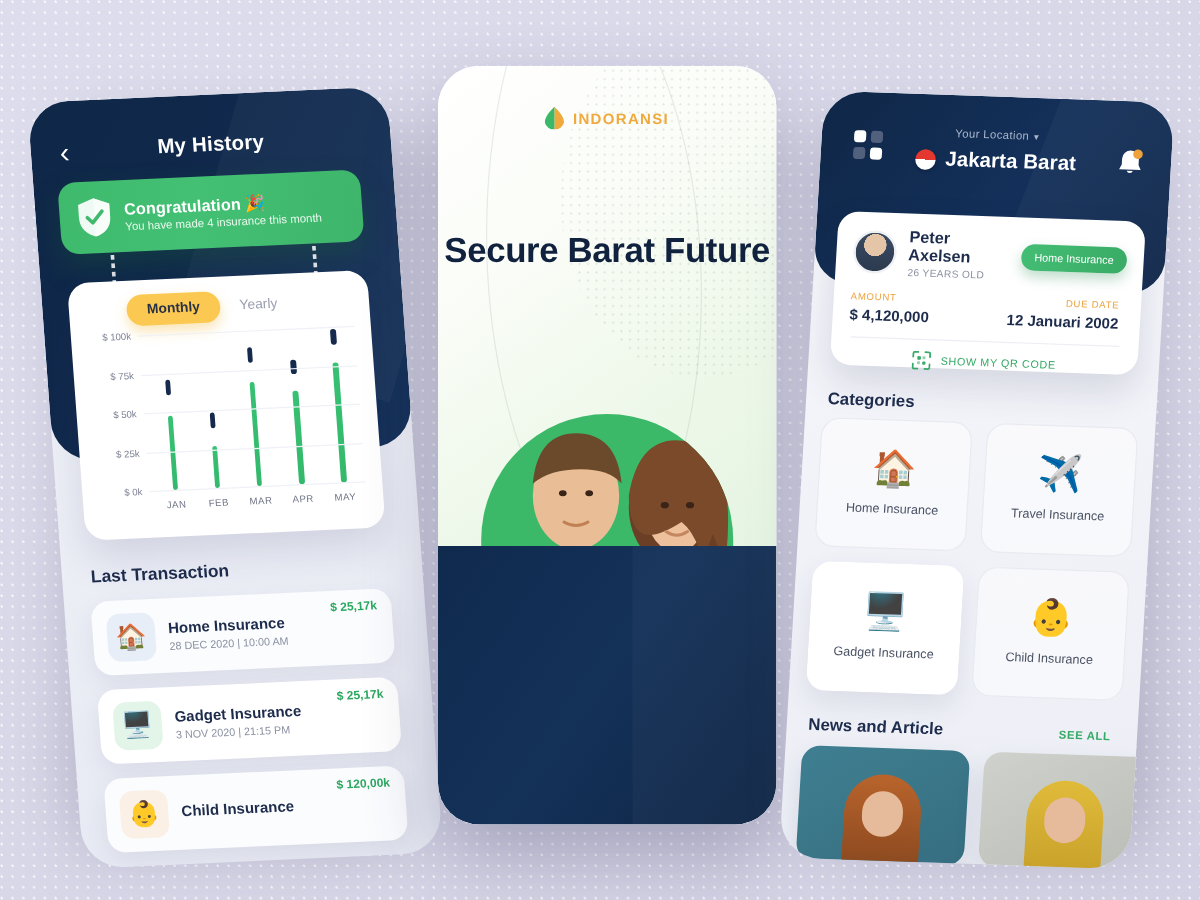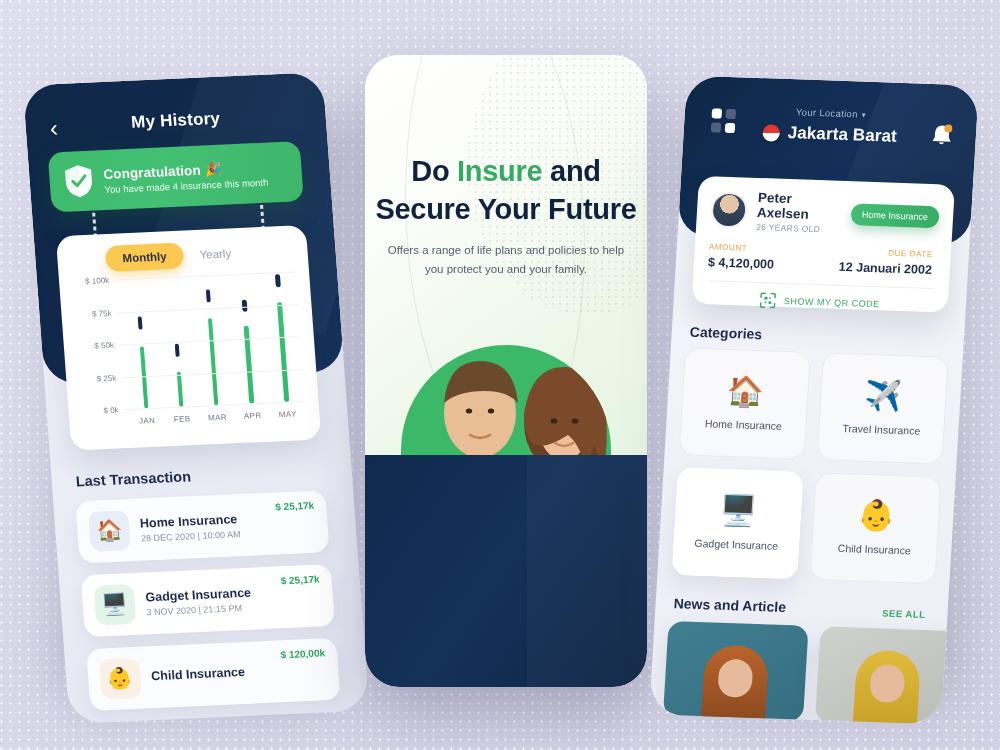--- a/index.html
+++ b/index.html
@@ -450,26 +450,31 @@
 
     </div>
   </div>
 
   <div class="phone" id="phone-center">
     <div class="cp-top">
       <div class="cp-arc" id="arc1"></div>
       <div class="cp-arc" id="arc2"></div>
     </div>
 
-
-    <div class="hl" id="hl1">
-      <span>Do </span><em>Insure</em><span> and</span>
+    <div class="logo">
+      <span class="logo-mark">
+        <svg viewBox="0 0 16 19">
+          <path d="M8 0 C13 5 16 9 16 13 A8 8 0 0 1 8 19 Z" fill="#f0a93c"></path>
+          <path d="M8 0 C3 5 0 9 0 13 A8 8 0 0 0 8 19 Z" fill="#3bb868"></path>
+        </svg>
+      </span>
+      <span class="logo-txt">INDORANSI</span>
     </div>
-    <div class="hl" id="hl2">Secure Your Future</div>
-    <div class="sub">Offers a range of life plans and policies to help you protect you and your family.</div>
+
+    <div class="hl" id="hl2">Secure Barat Future</div>
 
     <div class="hero-wrap">
       <div class="hero-blob"></div>
       <svg viewBox="0 0 236 300" style="position:absolute;left:0;top:0;width:236px;height:300px;">
         <defs>
           <clipPath id="bclip">
               <path d="M13 300 V155 a105 105 0 0 1 210 0 V300 Z"></path>
             </clipPath>
         </defs>
         <g clip-path="url(#bclip)">

